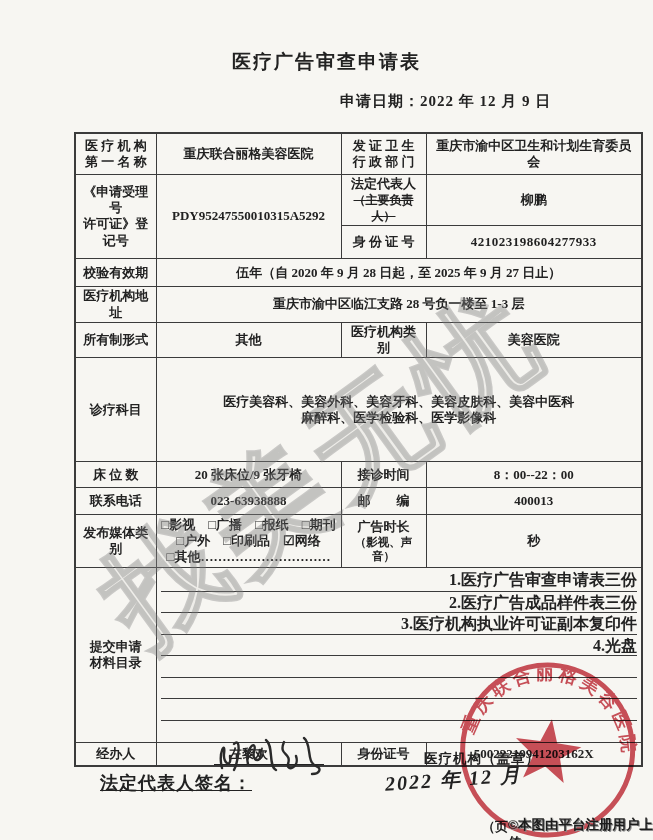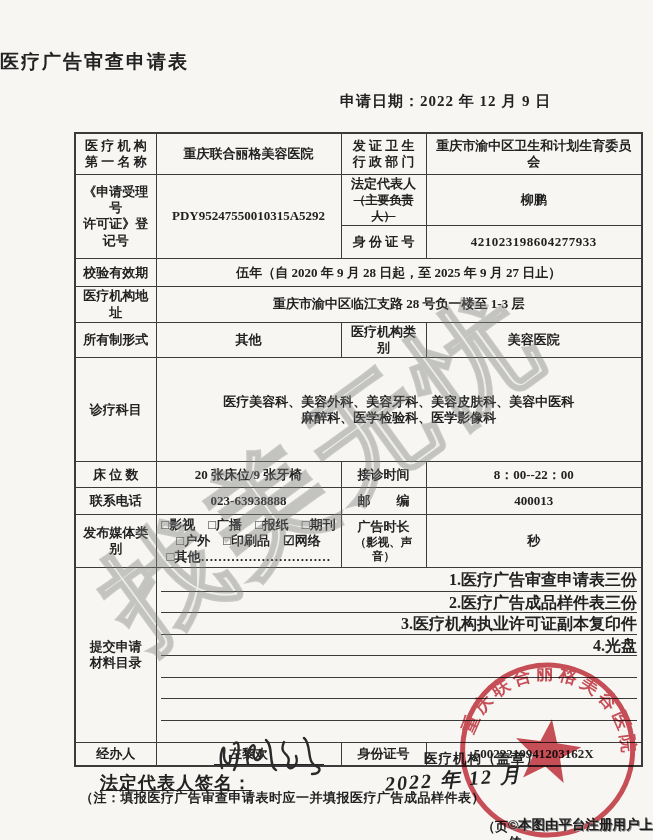--- a/index.html
+++ b/index.html
@@ -9,21 +9,21 @@
     font-family:"Liberation Serif","DejaVu Serif",serif;
     color:#222;
   }
   .page{
     position:relative;width:653px;height:840px;
     background:#f7f6f2;overflow:hidden;
   }
   
   .acceptance{position:absolute;left:385px;top:27px;font-size:14px;font-weight:bold;letter-spacing:1px;}
   .acceptance .uline{display:inline-block;width:78px;border-bottom:1.6px solid #222;height:14px;vertical-align:bottom;}
-  .doc-title{position:absolute;left:0;top:49px;width:653px;font-size:19px;font-weight:bold;letter-spacing:2px;margin:0;}
+  .doc-title{position:absolute;left:0;top:49px;width:653px;text-align:center;font-size:19px;font-weight:bold;letter-spacing:2px;margin:0;}
   .date-line{position:absolute;left:340px;top:92px;font-size:15px;font-weight:bold;letter-spacing:1px;}
   
   table.form{
     position:absolute;left:74px;top:132px;width:567px;
     border-collapse:collapse;table-layout:fixed;
     border:2px solid #3b3b3b;
   }
   table.form td{
     border:1.5px solid #3b3b3b;
     font-size:13px;font-weight:bold;
@@ -186,21 +186,20 @@
       <path d="M26,16 C34,8 30,34 26,42"></path>
       <path d="M40,36 C36,20 50,10 46,24 C43,34 56,36 52,22"></path>
       <path d="M58,12 C66,18 60,38 68,42"></path>
       <path d="M76,14 C70,28 84,24 80,36 C78,44 92,40 88,28"></path>
       <path d="M96,10 C104,16 98,34 108,38 C114,40 112,46 104,46"></path>
     </g>
   </svg>
 
   <div class="stamp-caption">医疗机构（盖章）</div>
   <div class="hand-date">2022 年  12 月</div>
-  <div class="note-line">（注：填报医疗广告审查申请表时应一并填报医疗广告成品样件表）</div>
   <div class="page-hint">（页</div>
   <div class="upload-badge">©本图由平台注册用户上传</div>
 
   <svg class="stamp" width="195" height="185" viewBox="0 0 195 185">
     <defs>
       <path id="arc" d="M 22,100 A 76,76 0 1 1 174,100"></path>
     </defs>
     <circle cx="98" cy="95" r="85" fill="none" stroke="#c63a45" stroke-width="5"></circle>
     <path d="M 98,64 L 106.5,87 L 131,87.5 L 111.5,102 L 118.5,125.5 L 98,111.5 L 77.5,125.5 L 84.5,102 L 65,87.5 L 89.5,87 Z" fill="#c63a45"></path>
     <text font-size="18" font-weight="bold" fill="#c63a45" letter-spacing="4" font-family="'Liberation Serif','DejaVu Serif',serif">

